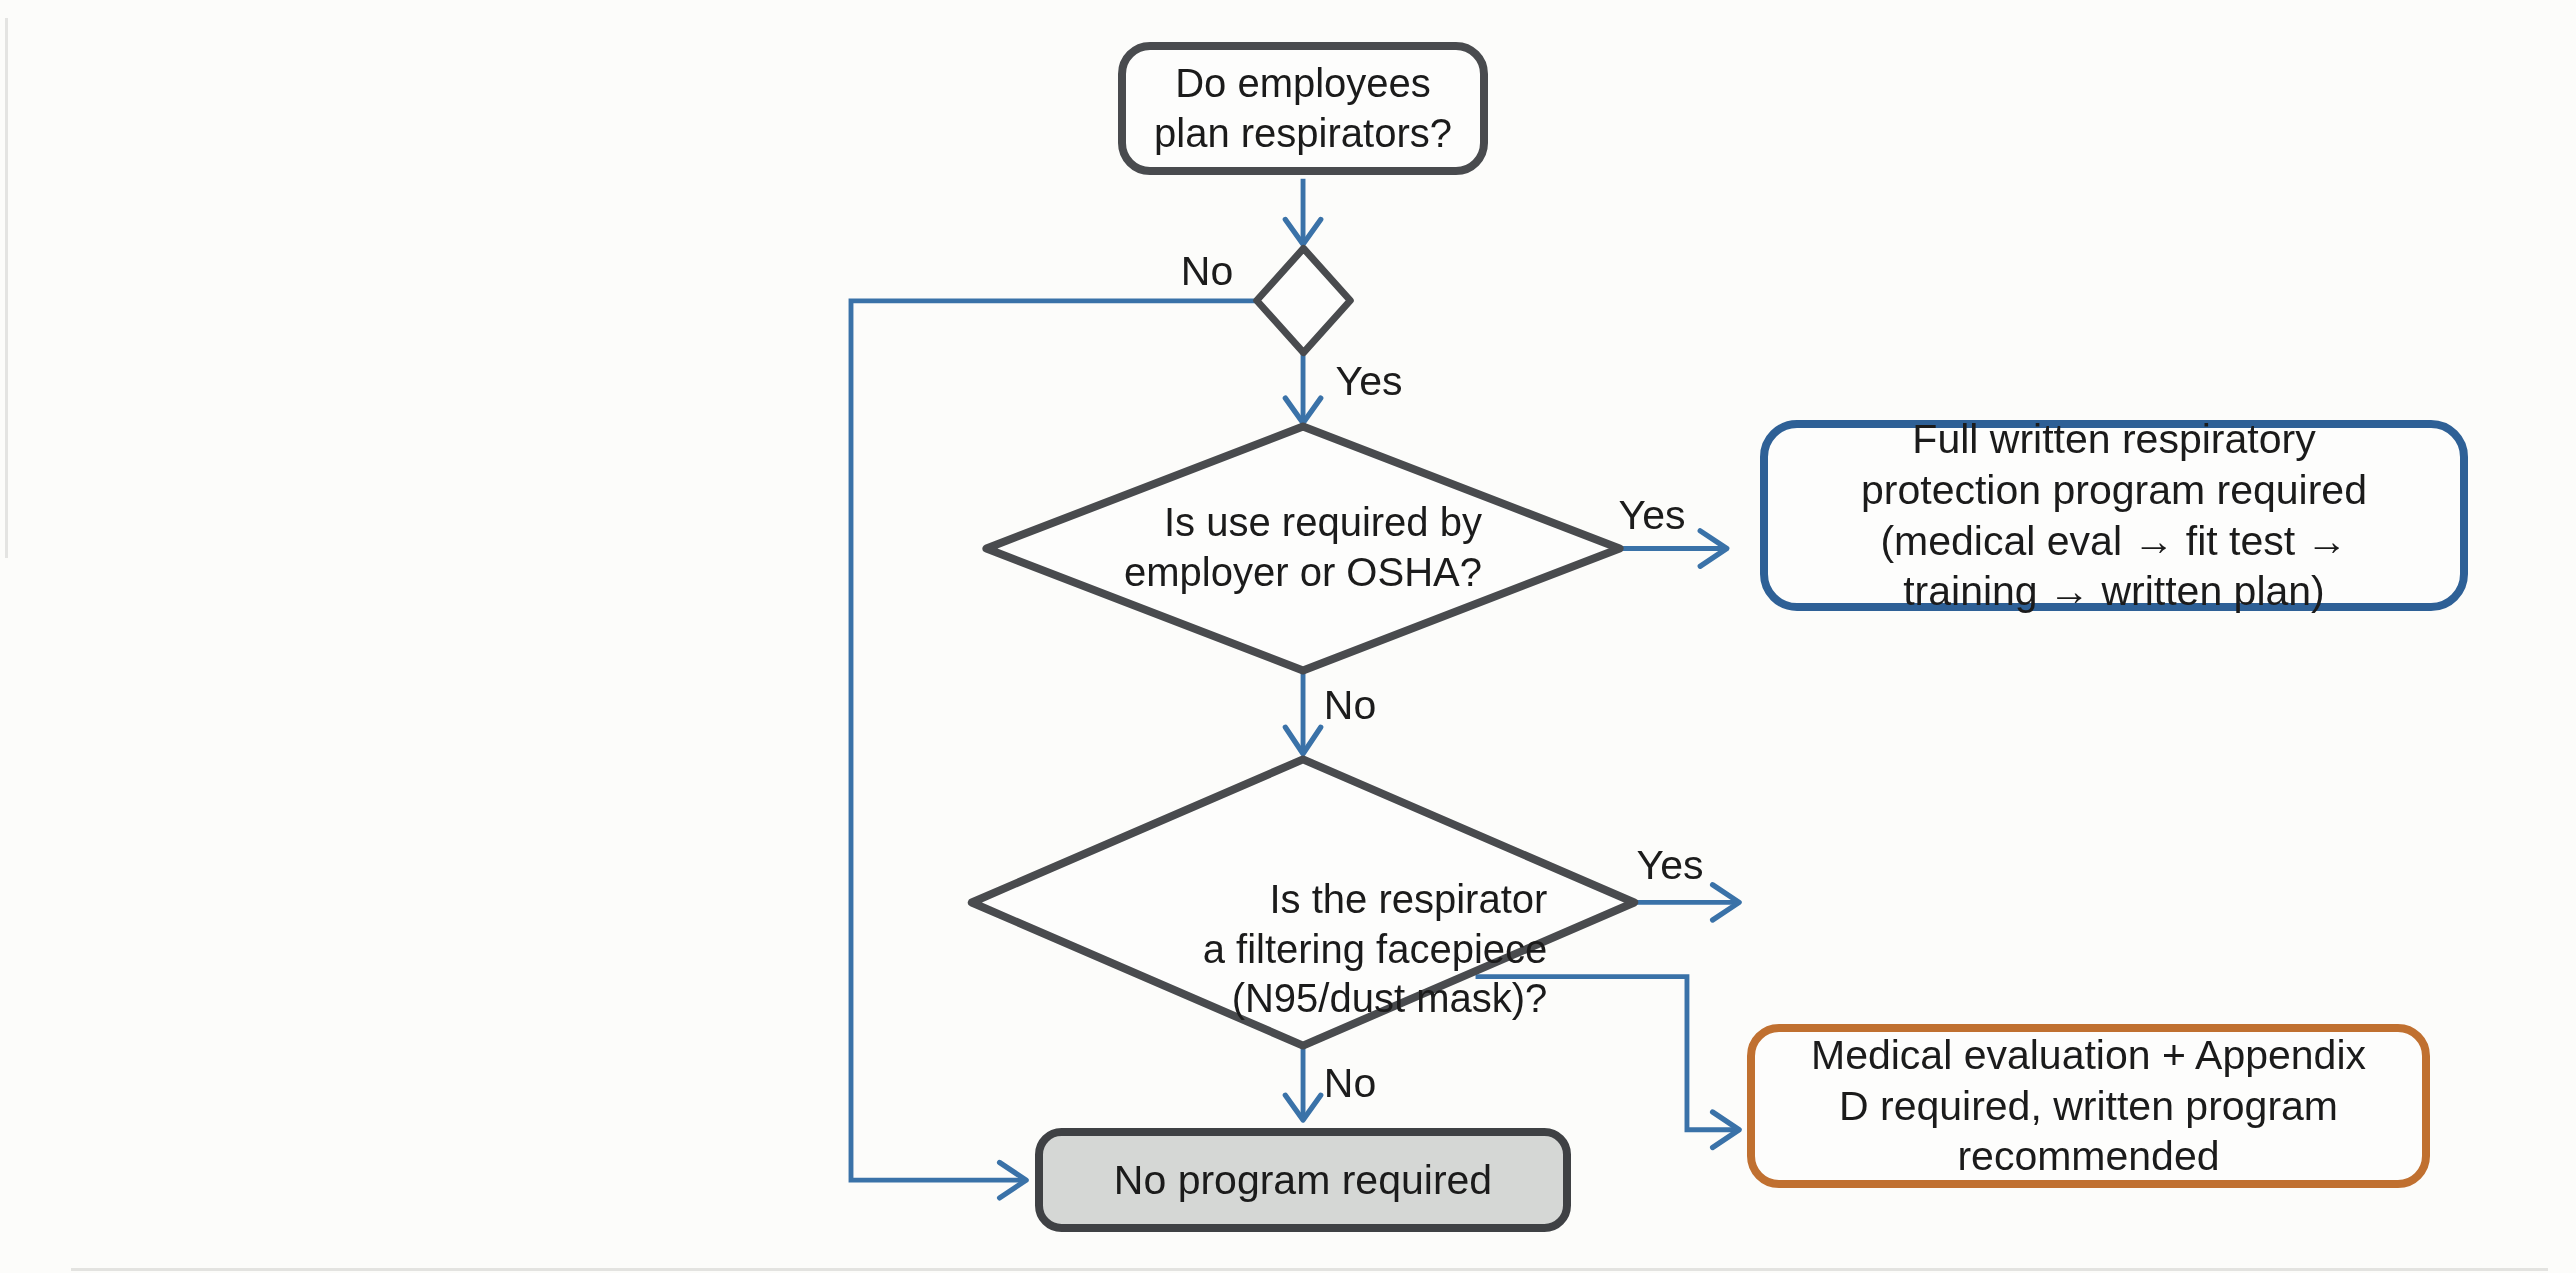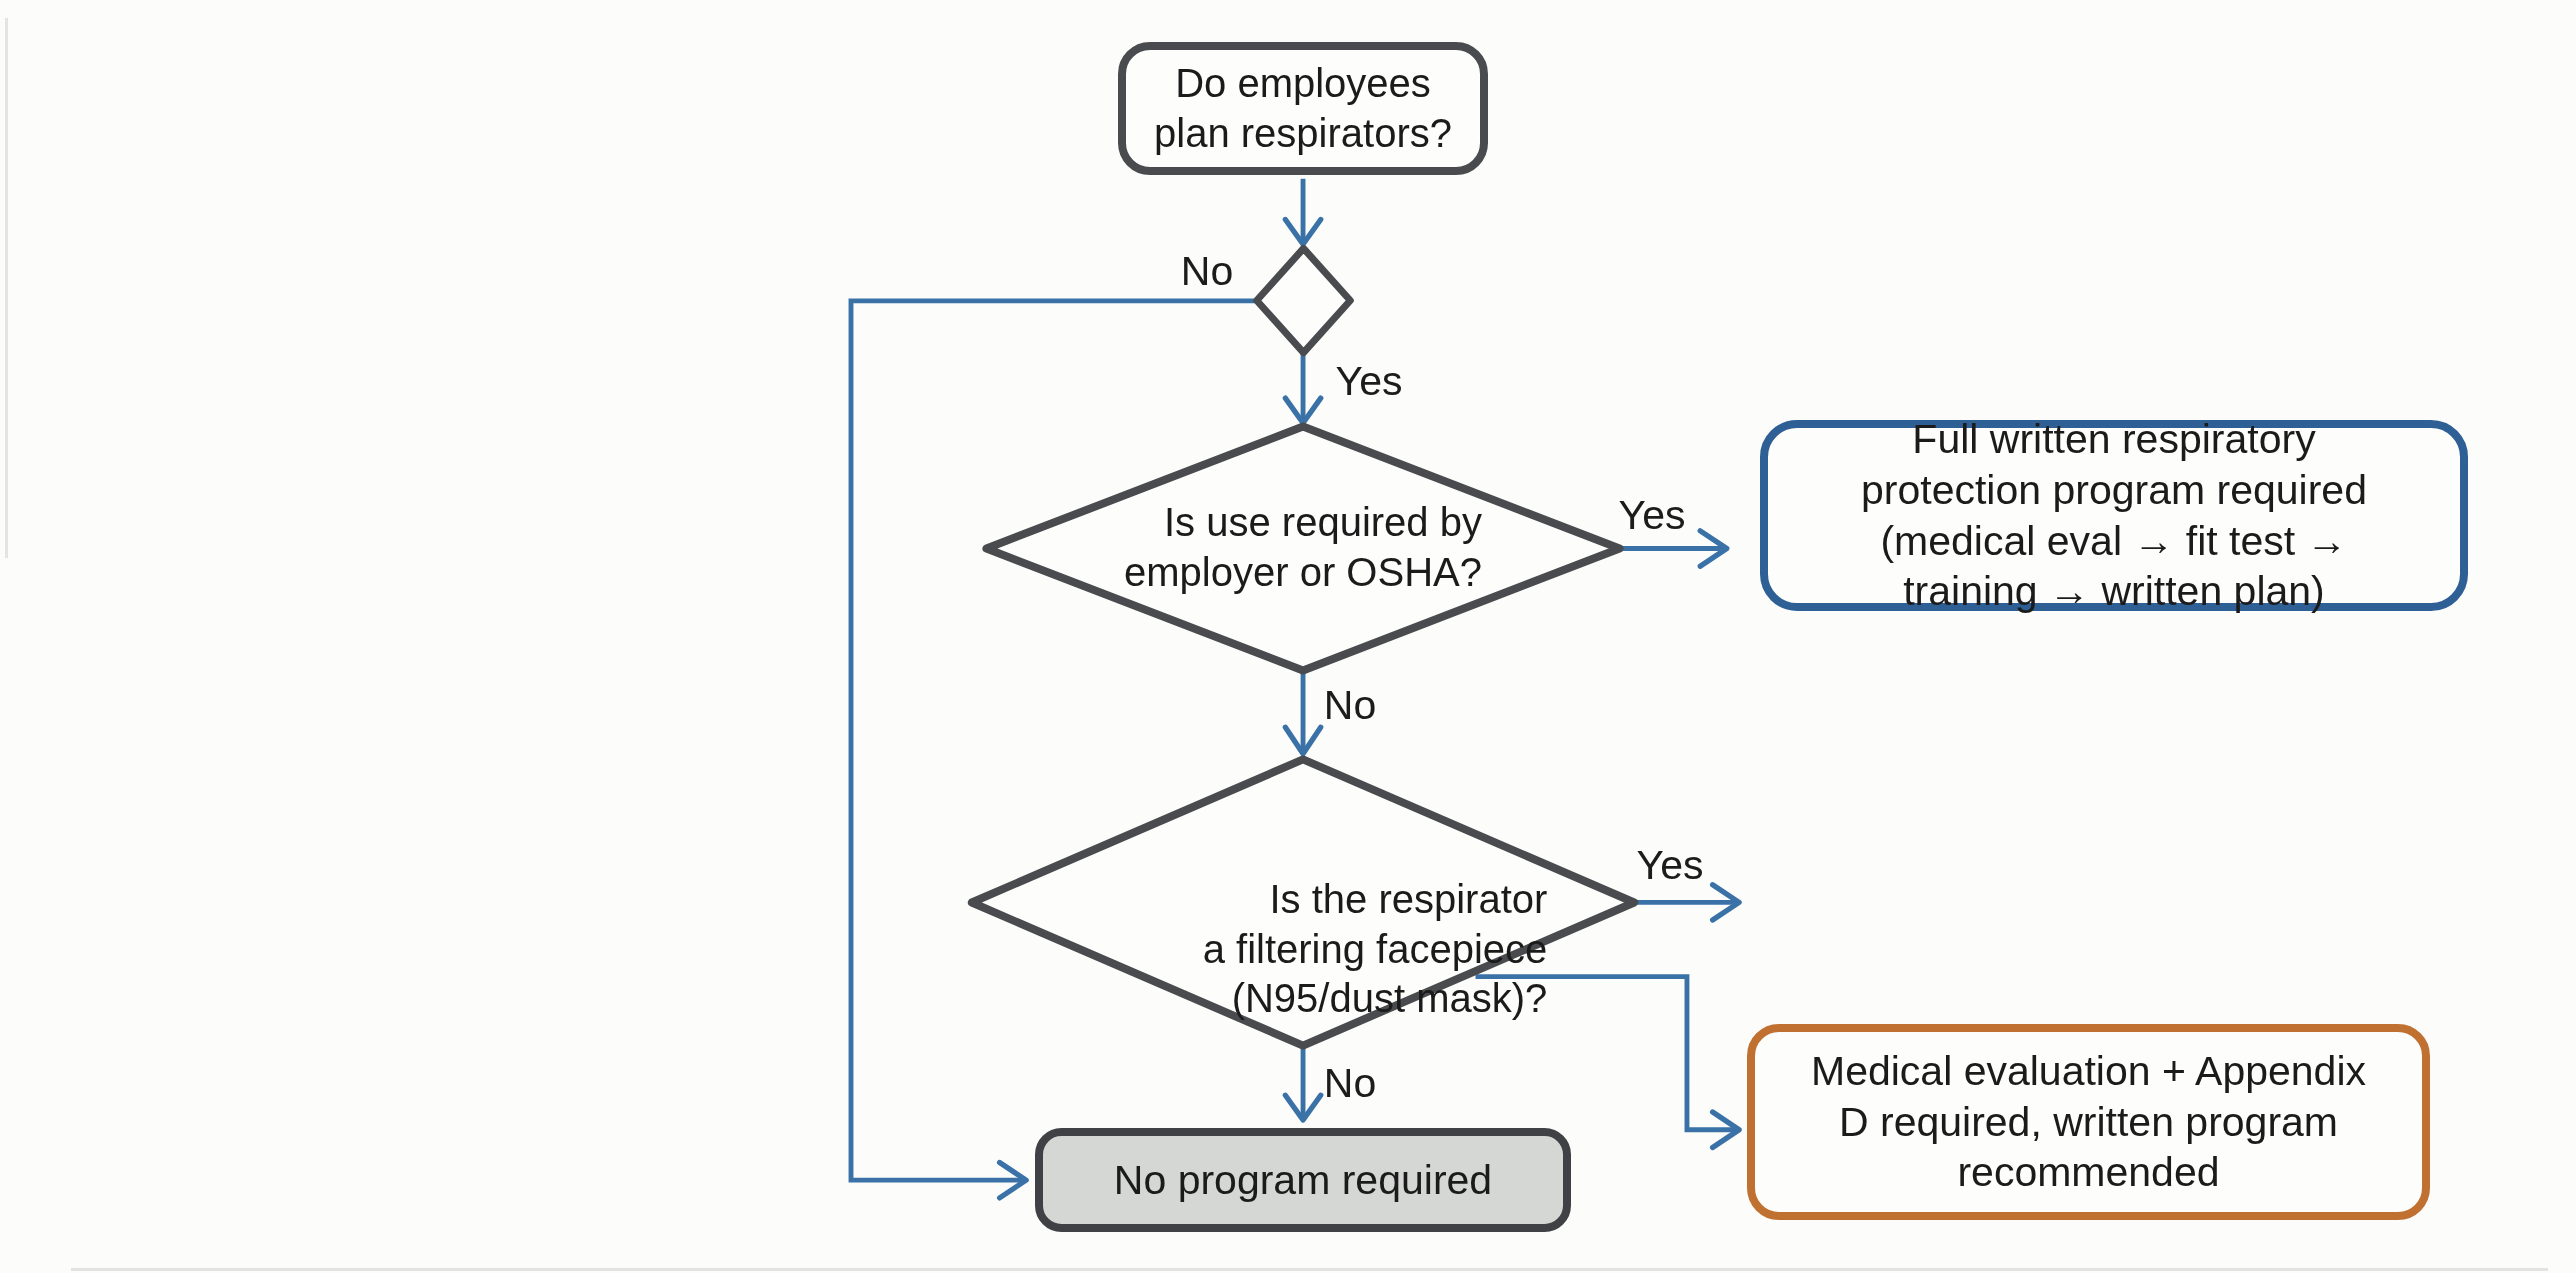--- a/index.html
+++ b/index.html
@@ -17,21 +17,21 @@
   .rect-node {
     position:absolute; box-sizing:border-box;
     display:flex; flex-direction:column; align-items:center; justify-content:center;
     text-align:right; background:#fdfdfc;
     font-size:40px; line-height:1.24; color:#1b1b1b;
   }
   .rect-node span { display:block; white-space:nowrap; }
   .node-start { left:1118px; top:42px;  width:370px; height:133px; border:8px solid #494b4e;  border-radius:32px; }
   .node-blue  { left:1732px; top:420px; width:708px; height:191px; border:8.8px solid #2e6096; border-radius:37px; font-size:41px;margin-left:28px; }
   .node-green { left:1750px; top:846px; width:697px; height:103px; border:8.8px solid #3e8e57; border-radius:32px; font-size:41px; }
-  .node-orange{ left:1747px; top:1024px;width:683px; height:196px; border:8.8px solid #c07030; border-radius:32px; font-size:41px; }
+  .node-orange{ left:1747px; top:1024px;width:683px; height:164px; border:8.8px solid #c07030; border-radius:32px; font-size:41px; }
   .node-gray  { left:1035px; top:1128px;width:536px; height:104px; border:8.8px solid #3f4144; border-radius:26.5px; background:#d5d7d5; font-size:41px; }
   .diamond-svg { position:absolute; }
   .diamond-text {
     position:absolute; transform:translate(-50%,-50%);
     text-align:right; font-size:40px; line-height:1.24; white-space:nowrap;
   }
   .diamond-text span { display:block; }
   .edge-label {
     position:absolute; transform:translate(-50%,-50%);
     font-size:41px; color:#1c1c1c; white-space:nowrap;

